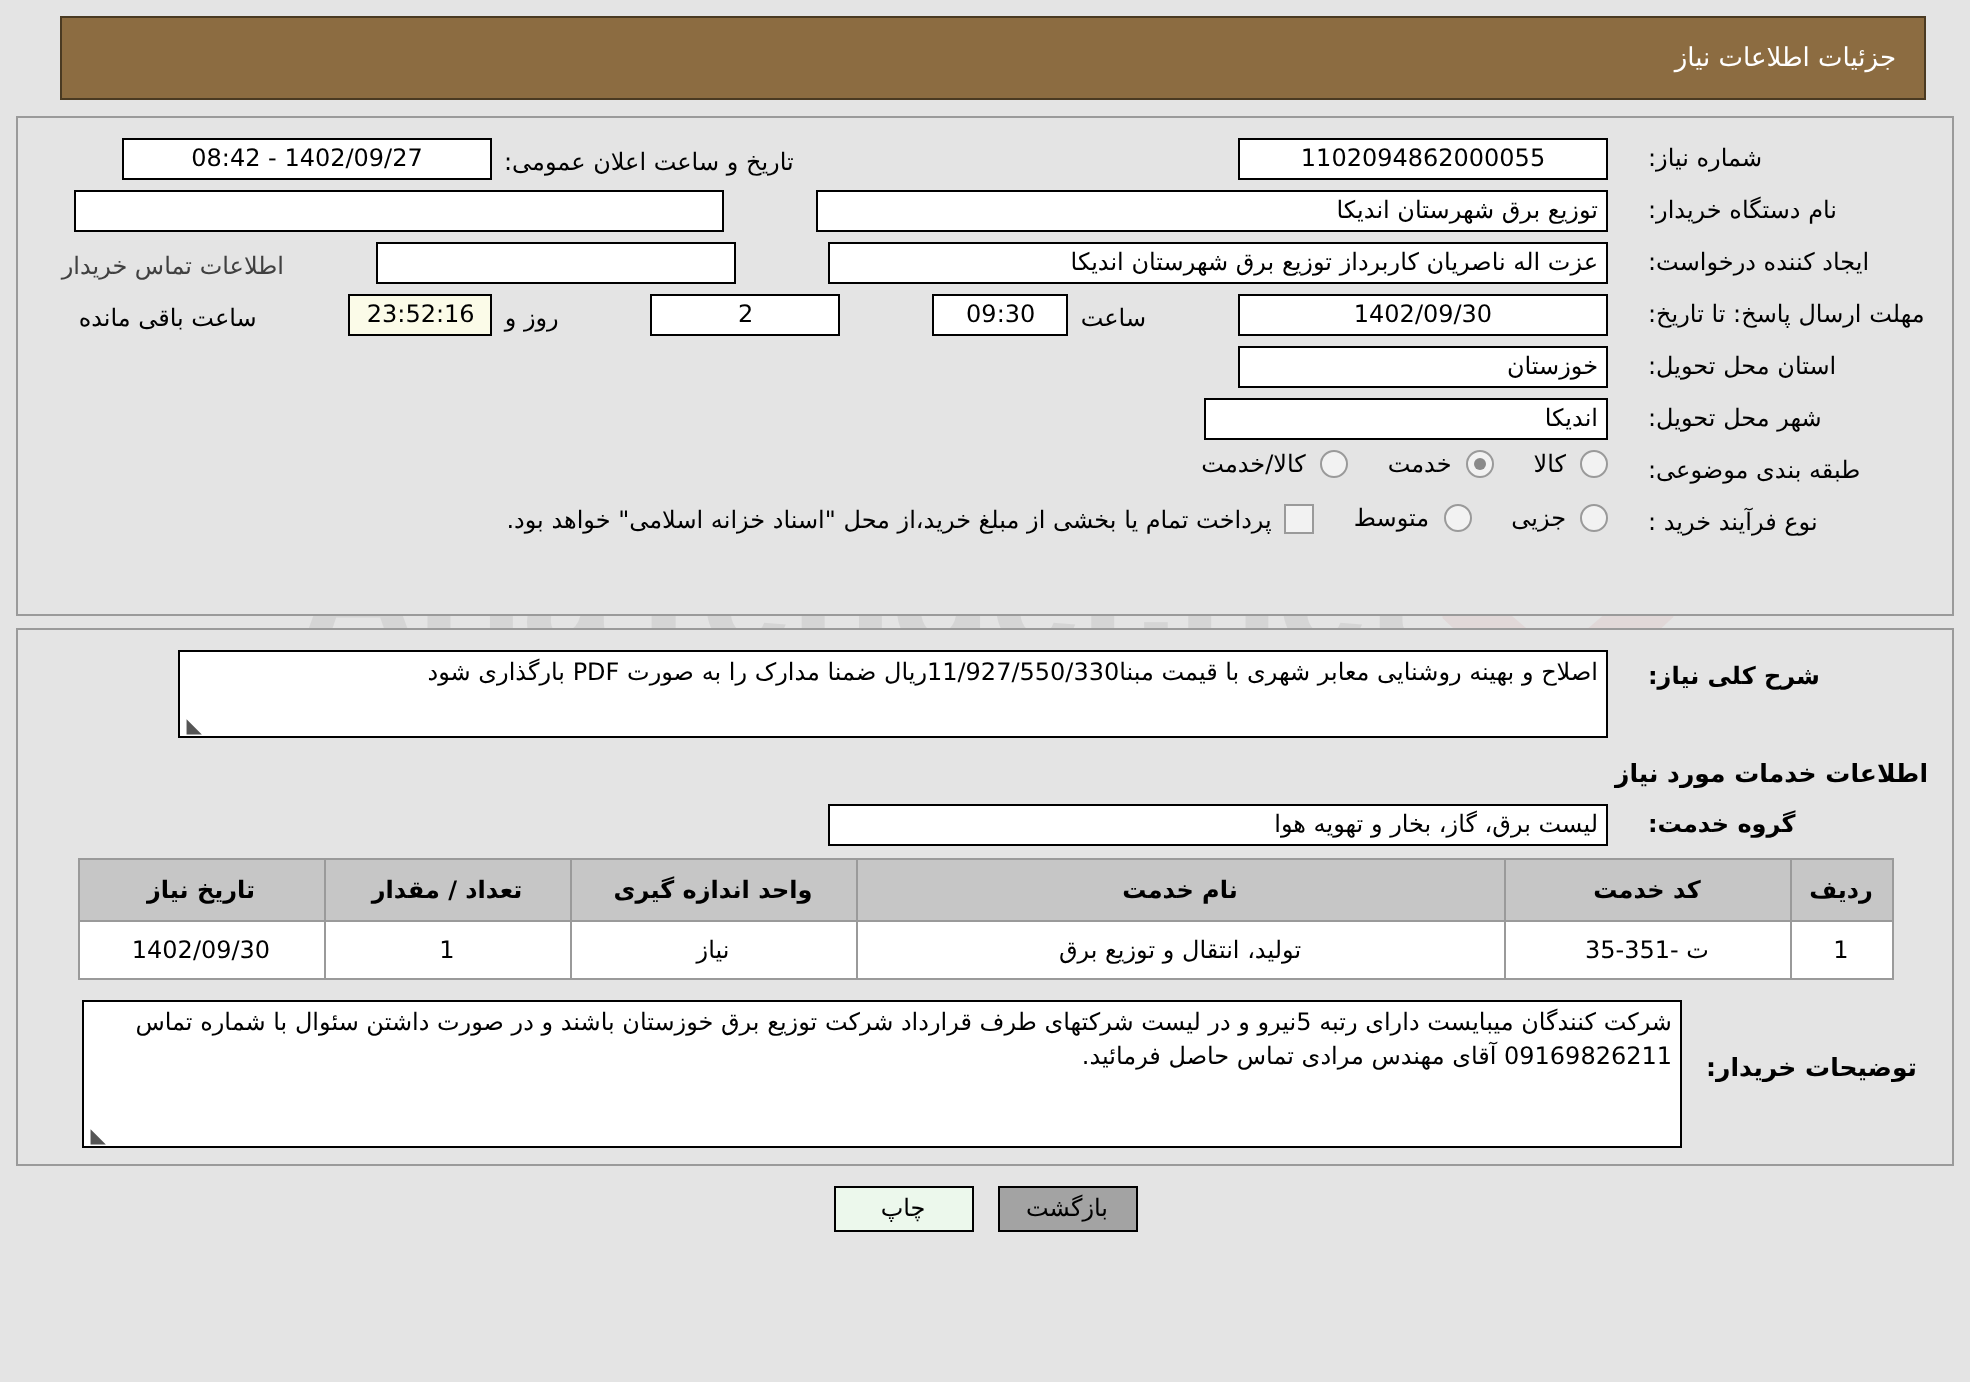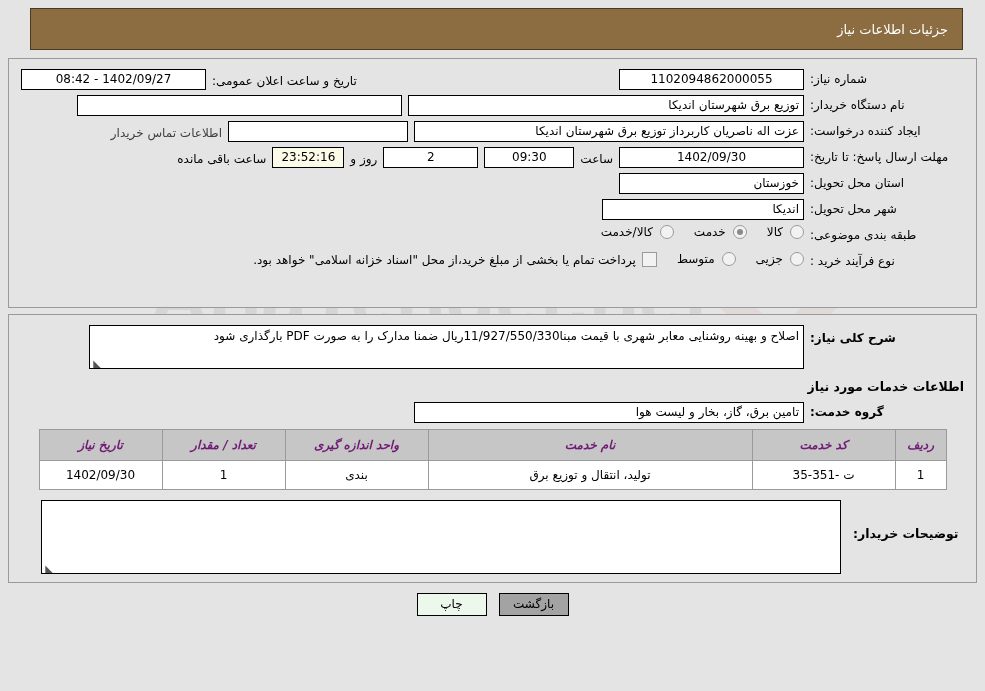--- a/index.html
+++ b/index.html
@@ -95,47 +95,48 @@
   .frow {
     display: flex;
     align-items: flex-start;
     margin-bottom: 5px;
     min-height: 21px;
   }
   .flabel {
     width: 160px;
     flex: 0 0 160px;
     text-align: left;
-    padding-left: 6px;
+    padding-left: 20px;
     padding-top: 3px;
     font-size: 12px;
     box-sizing: border-box;
     line-height: 15px;
   }
   .fval { display: flex; align-items: center; gap: 6px; flex: 1; }
 
   .box {
     border: 1px solid #000;
     background: #fff;
     height: 21px;
     line-height: 19px;
     font-size: 12px;
     padding: 0 4px;
     box-sizing: border-box;
     text-align: center;
     color: #000;
     overflow: hidden;
     white-space: nowrap;
+    margin-left: 40px;
   }
   .box.right { text-align: right; }
   .box.w-need  { width: 185px; }
   .box.w-org   { width: 396px; }
   .box.w-creator { width: 390px; }
   .box.w-date  { width: 185px; }
-  .box.w-time  { width: 90px; }
+  .box.w-time  { width: 68px; }
   .box.w-days  { width: 95px; }
   .box.w-cd    { width: 72px; background:#fbfbe8; }
   .box.w-pub   { width: 185px; }
   .box.w-prov  { width: 185px; }
   .box.w-city  { width: 202px; }
   .box.w-group { width: 390px; }
 
   .inline-txt { font-size: 12px; padding-top: 2px; white-space: nowrap; }
   .link-txt {
     color: #404040;
@@ -212,23 +213,22 @@
     margin: 6px auto 0 auto;
     font-size: 12px;
     background: #fff;
   }
   .tbl th {
     background: #c6c6c6;
     border: 1px solid #9a9a9a;
     height: 28px;
     font-weight: bold;
     font-size: 12px;
-    color: #701a75;
+    color: #000000;
     text-align: center;
-    font-style: italic;
   }
   .tbl td {
     border: 1px solid #9a9a9a;
     height: 26px;
     text-align: center;
     background: #fff;
     font-size: 12px;
   }
 
   .notes-row {
@@ -387,50 +387,51 @@
           <span class="grip">◣</span>
         </div>
       </div>
     </div>
 
     <div class="section-title">اطلاعات خدمات مورد نیاز</div>
 
     <div class="frow">
       <div class="flabel bold-label">گروه خدمت:</div>
       <div class="fval">
-        <div class="box w-group right">تامین برق، گاز، بخار و لیست هوا</div>
+        <div class="box w-group right">لیست برق، گاز، بخار و تهویه هوا</div>
       </div>
     </div>
 
     <table class="tbl">
       <thead>
         <tr>
           <th style="width:48px;">ردیف</th>
           <th style="width:140px;">کد خدمت</th>
           <th>نام خدمت</th>
           <th style="width:140px;">واحد اندازه گیری</th>
           <th style="width:120px;">تعداد / مقدار</th>
           <th style="width:120px;">تاریخ نیاز</th>
         </tr>
       </thead>
       <tbody>
         <tr>
           <td>1</td>
           <td>ت -351-35</td>
           <td>تولید، انتقال و توزیع برق</td>
-          <td>بندی</td>
+          <td>نیاز</td>
           <td>1</td>
           <td>1402/09/30</td>
         </tr>
       </tbody>
     </table>
 
     <div class="notes-row">
       <div class="notes-label">توضیحات خریدار:</div>
       <div class="tbox notes-box">
+        <span>شرکت کنندگان میبایست دارای رتبه 5نیرو و در لیست شرکتهای طرف قرارداد شرکت توزیع برق خوزستان باشند و در صورت داشتن سئوال با شماره تماس 09169826211 آقای مهندس مرادی تماس حاصل فرمائید.</span>
         <span class="grip">◣</span>
       </div>
     </div>
 
   </div>
 
   <div class="footer">
     <div class="btn btn-back">بازگشت</div>
     <div class="btn btn-print">چاپ</div>
   </div>

